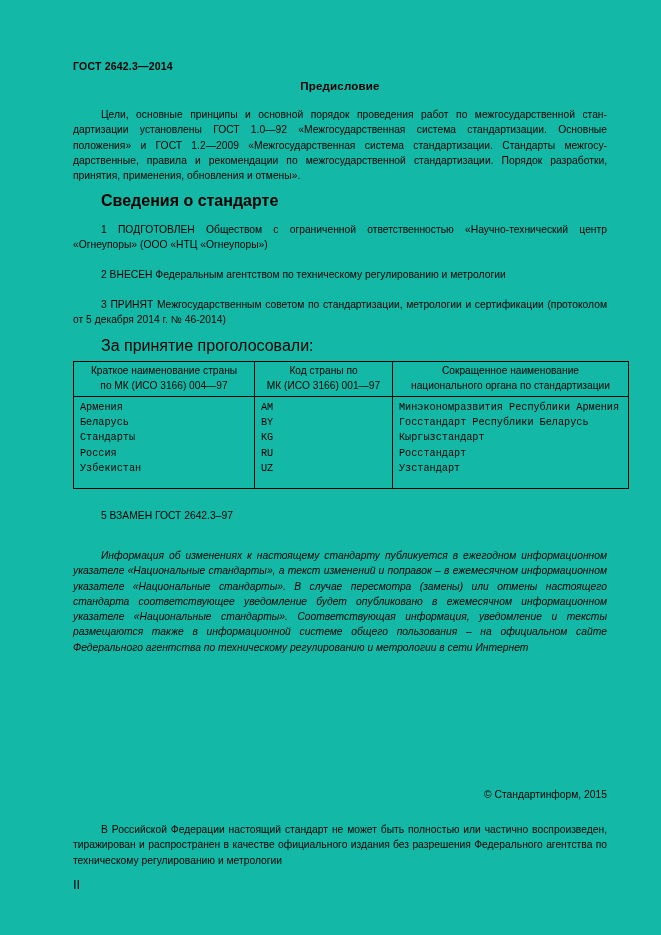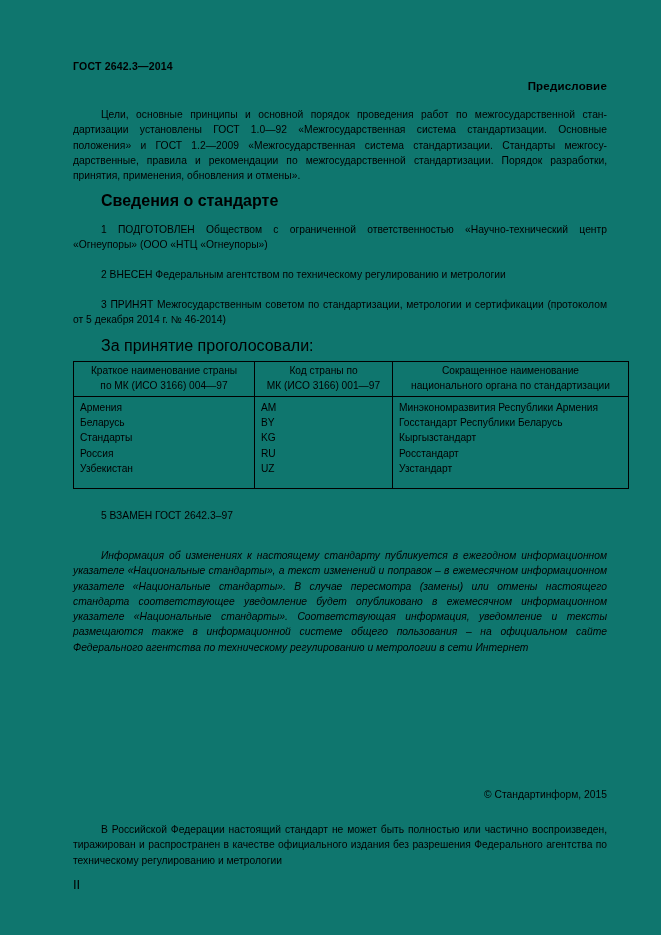--- a/index.html
+++ b/index.html
@@ -8,42 +8,42 @@
     background: #ffffff;
   }
   body {
     font-family: "Liberation Sans", sans-serif;
     color: #000000;
   }
   .page {
     position: relative;
     width: 661px;
     height: 935px;
-    background: #0f766e;
+    background: #14b8a6;
     overflow: hidden;
     box-sizing: border-box;
   }
 
   
   .doc-header {
     position: absolute;
     left: 73px;
     top: 60px;
     font-size: 10.5px;
     font-weight: bold;
     letter-spacing: 0.2px;
   }
 
   
   .section-title {
     position: absolute;
     left: 73px;
     top: 80px;
     width: 534px;
-    text-align: right;
+    text-align: center;
     font-size: 11.5px;
     font-weight: bold;
     letter-spacing: 0.2px;
   }
 
   
   .para {
     position: absolute;
     left: 73px;
     width: 534px;
@@ -92,20 +92,21 @@
   .col-country { width: 174px; }
   .col-code    { width: 131px; }
   .col-body    { width: 229px; }
 
   .vote-table tbody td {
     padding: 0 6px;
   }
   .vote-table tbody td.cell-list {
     padding-top: 3px;
     padding-bottom: 12px;
+    font-family: Liberation Mono, monospace;
   }
   .vote-table tbody td ul {
     margin: 0;
     padding: 0;
     list-style: none;
   }
   .vote-table tbody td li {
     line-height: 15.2px;
     white-space: nowrap;
   }

